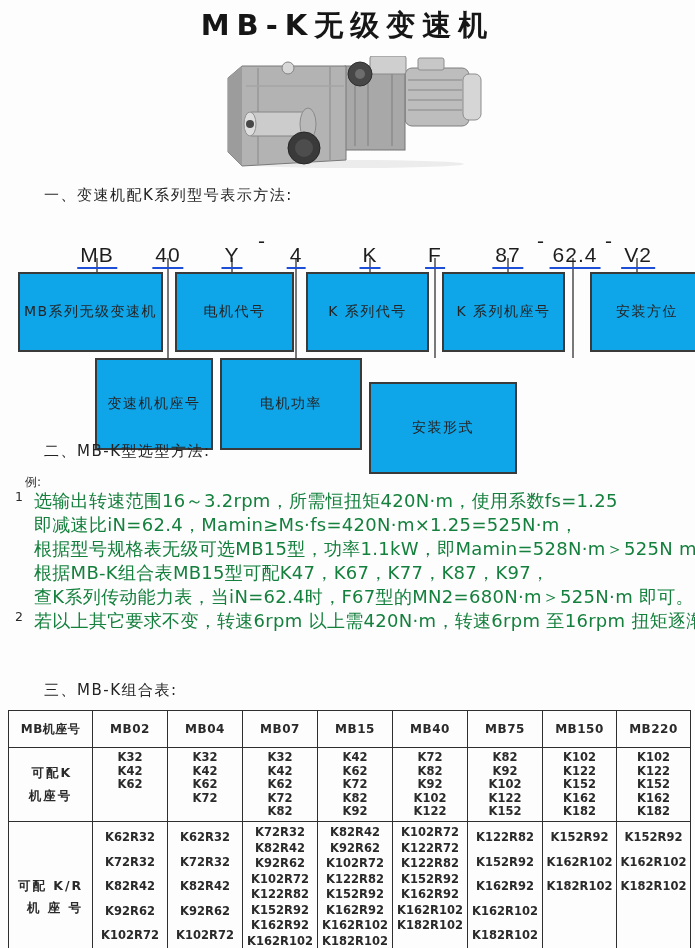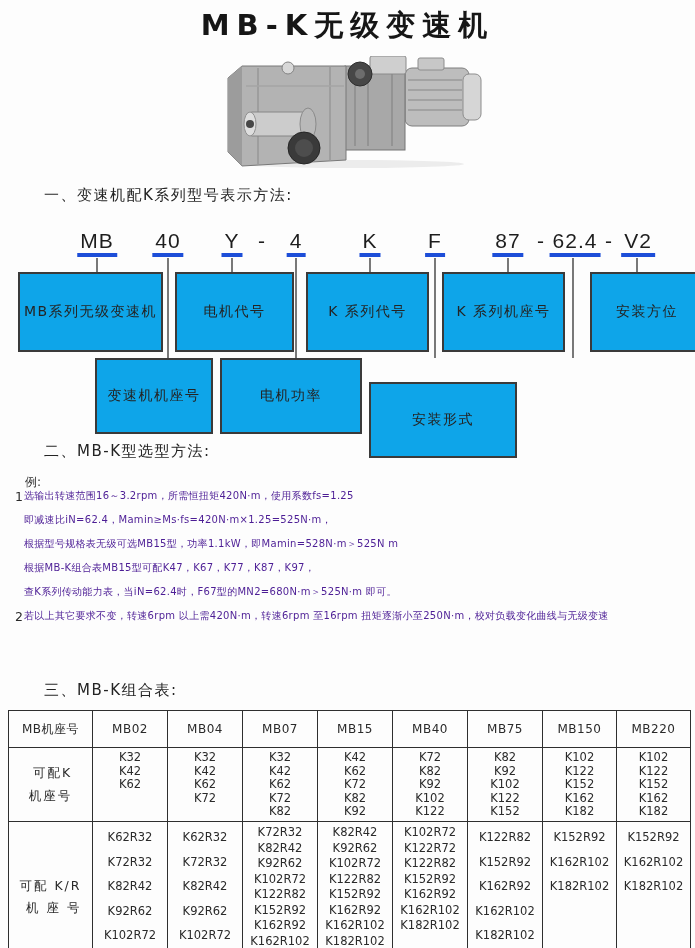--- a/index.html
+++ b/index.html
@@ -26,45 +26,45 @@
   .h2 { top:442px; }
   .h3 { top:681px; }
   
   .diagram { position:absolute; left:0; top:0; width:695px; height:460px; pointer-events:none; }
   .code {
     position:absolute; top:229px; transform:translateX(-50%);
     font-size:21px; font-weight:500; color:#1d1d1d;
     font-family:"Liberation Sans","DejaVu Sans",sans-serif;
     padding:0 3px; letter-spacing:1px; white-space:nowrap;
   }
-  .code.u { border-bottom:4px solid #1d4ed8; }
+  .code.u { border-bottom:2px solid #1d4ed8;margin-top:14px; }
   .connectors { position:absolute; left:0; top:0; width:695px; height:460px; }
   .cbox {
     position:absolute; box-sizing:border-box; border:2px solid #3a3a3a;
     background:#0ea5e9; display:flex; align-items:center; justify-content:center;
     font-size:14px; letter-spacing:1.5px; color:#242424; text-align:center;
   }
   .cbox.top { top:272px; height:80px; }
-  .cbox.bot { top:358px; height:76px; }
+  .cbox.bot { top:358px; height:92px; }
   
   .example-label { position:absolute; left:25px; top:474px; font-size:12px; color:#333; }
   .item-no { position:absolute; left:15px; font-size:12.5px; color:#2a2a2a; }
   .bodyline {
-    position:absolute; left:24px; width:660px;
-    font-size:10px; color:#4c1d95; letter-spacing:0.3px; white-space:nowrap;
+    position:absolute; left:34px; width:660px;
+    font-size:18px; color:#15803d; letter-spacing:0.3px; white-space:nowrap;
   }
   
   .combo-table {
     position:absolute; left:8px; top:710px; width:682px;
     border-collapse:collapse; table-layout:fixed;
     font-size:11.5px; color:#2a2a2a;
   }
   .combo-table td, .combo-table th {
     border:1.6px solid #2f2f2f; padding:0; text-align:center;
-    vertical-align:top; font-weight:normal; overflow:hidden;
+    vertical-align:top; font-weight:bold; overflow:hidden;
   }
   .combo-table th { height:36px; vertical-align:middle; font-size:12px; letter-spacing:0.5px; }
   .row-k  td { height:73px; }
   .row-kr td { height:125px; }
   .rowlabel {
     display:flex; height:100%; align-items:center; justify-content:center;
     white-space:pre-line; font-size:12.5px; letter-spacing:2px; line-height:1.8;text-align:right;
   }
   .cellcol {
     display:flex; flex-direction:column; align-items:center;

